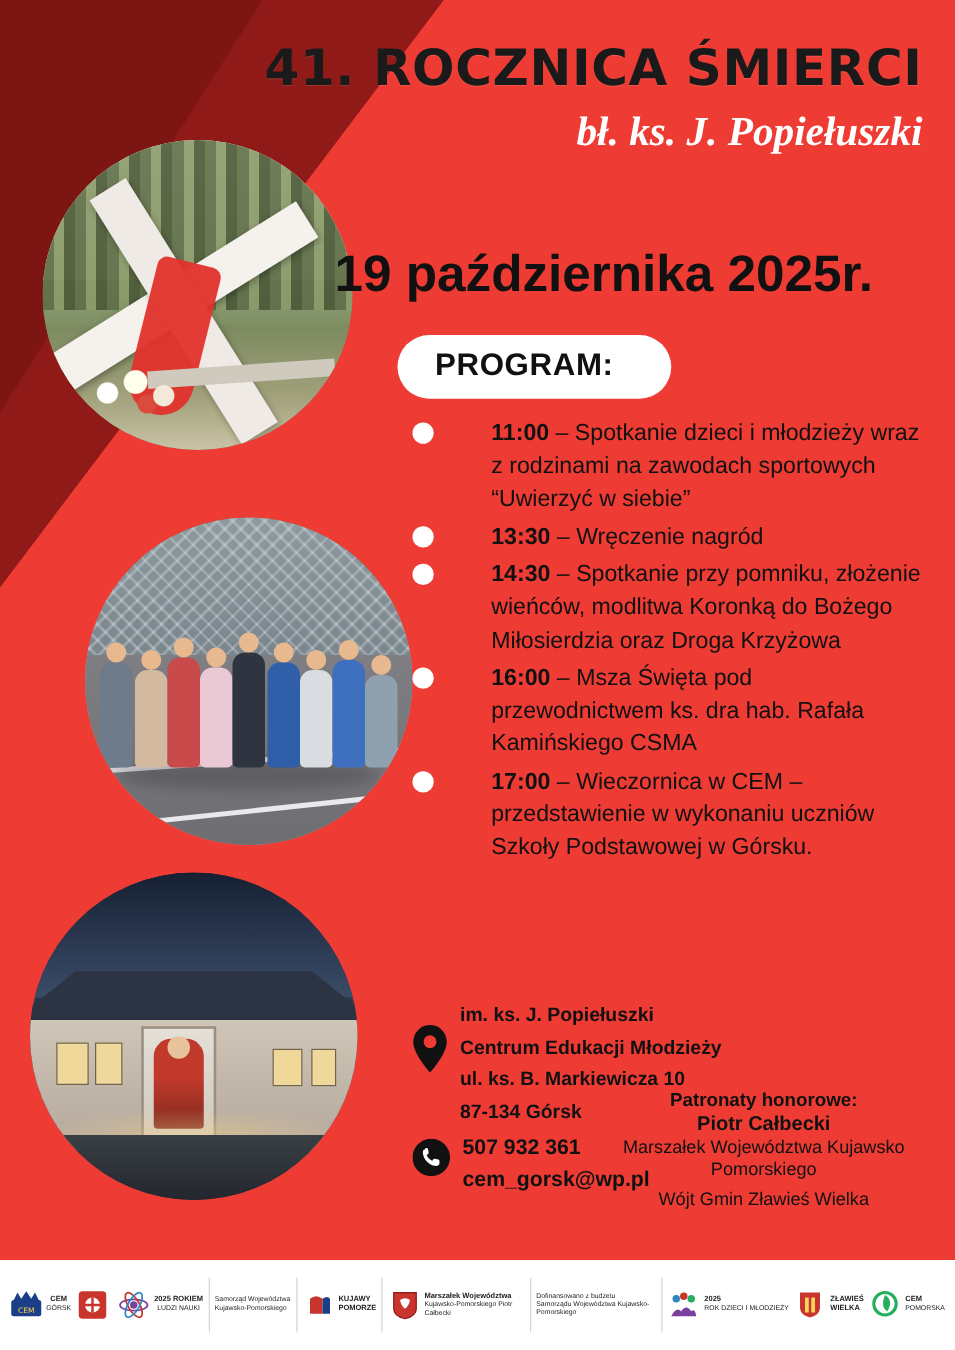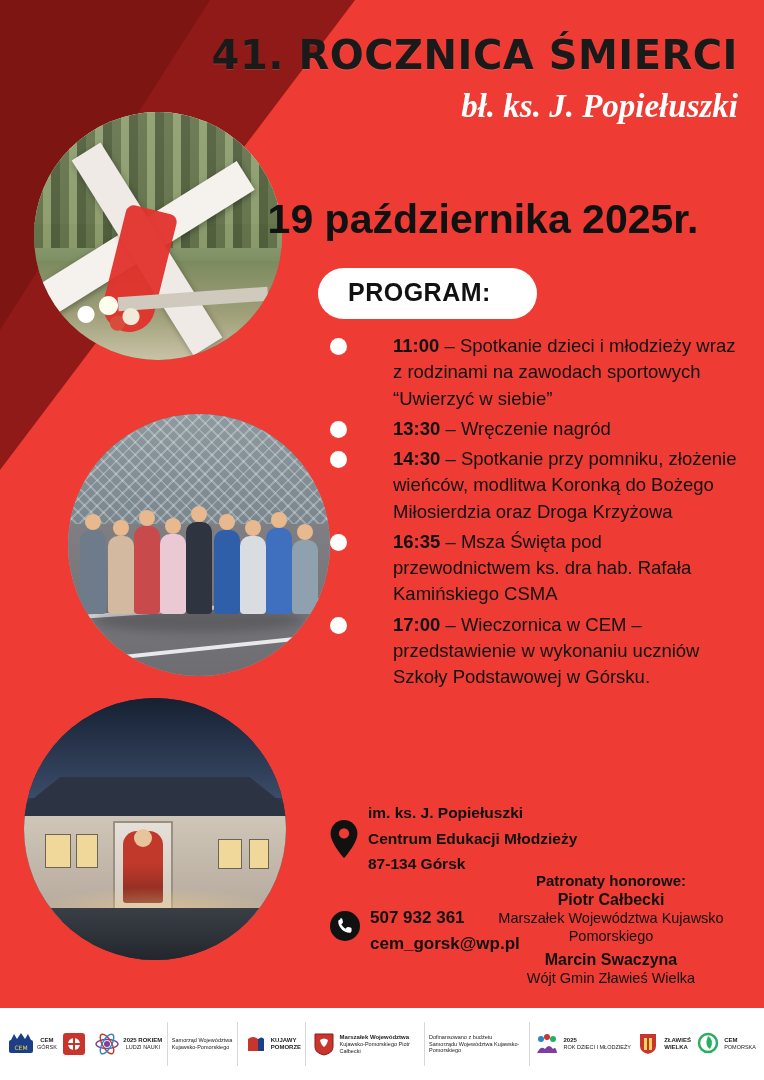--- a/index.html
+++ b/index.html
@@ -355,38 +355,39 @@
     <div class="pitem">
       <div class="bullet"></div>
       <div class="ptext"><b>13:30</b><span> – </span><span>Wręczenie nagród</span></div>
     </div>
     <div class="pitem">
       <div class="bullet"></div>
       <div class="ptext"><b>14:30</b><span> – </span><span>Spotkanie przy pomniku, złożenie wieńców, modlitwa Koronką do Bożego Miłosierdzia oraz Droga Krzyżowa</span></div>
     </div>
     <div class="pitem">
       <div class="bullet"></div>
-      <div class="ptext"><b>16:35</b><span> – </span><span>Msza Święta pod przewodnictwem ks. dra hab. Rafała Kamińskiego CSMA</span></div>
+      <div class="ptext"><b>16:00</b><span> – </span><span>Msza Święta pod przewodnictwem ks. dra hab. Rafała Kamińskiego CSMA</span></div>
     </div>
     <div class="pitem">
       <div class="bullet"></div>
       <div class="ptext"><b>17:00</b><span> – </span><span>Wieczornica w CEM – przedstawienie w wykonaniu uczniów Szkoły Podstawowej w Górsku.</span></div>
     </div>
   </div>
 
   <div class="address-block">
     <div class="pin-icon">
       <svg viewBox="0 0 24 34" width="28" height="38">
         <path d="M12 0C5.4 0 0 5.4 0 12c0 9 12 22 12 22s12-13 12-22C24 5.4 18.6 0 12 0z" fill="#111111"></path>
         <circle cx="12" cy="12" r="4.6" fill="#ee3b33"></circle>
       </svg>
     </div>
     <div class="address-lines">
       <div>im. ks. J. Popiełuszki</div>
       <div>Centrum  Edukacji  Młodzieży</div>
+      <div>ul. ks. B. Markiewicza 10</div>
       <div>87-134 Górsk</div>
     </div>
   </div>
 
   <div class="contact-block">
     <div class="phone-icon">
       <svg viewBox="0 0 32 32" width="30" height="30">
         <circle cx="16" cy="16" r="16" fill="#111111"></circle>
         <path d="M11 9c-1.2 0-2.2 1-2.2 2.2 0 6.2 5.8 12 12 12 1.2 0 2.2-1 2.2-2.2v-2.2c0-.6-.4-1.1-1-1.2l-2.9-.6c-.5-.1-1 .1-1.3.5l-1 1.3c-2-1.1-3.7-2.8-4.8-4.8l1.3-1c.4-.3.6-.8.5-1.3l-.6-2.9c-.1-.6-.6-1-1.2-1H11z" fill="#ffffff"></path>
       </svg>
@@ -395,21 +396,20 @@
       <div>507 932 361</div>
       <div>cem_gorsk@wp.pl</div>
     </div>
   </div>
 
   <div class="patrons">
     <div class="p-head">Patronaty honorowe:</div>
     <div class="p-name">Piotr Całbecki</div>
     <div class="p-role">Marszałek Województwa Kujawsko Pomorskiego</div>
     <div class="p-gap"></div>
-    <div class="p-name">Marcin Swaczyna</div>
     <div class="p-role">Wójt Gmin Zławieś Wielka</div>
   </div>
 
   <div class="footer">
 
     <div class="logo">
       <div class="mark">
         <svg viewBox="0 0 26 26" width="26" height="26">
           <rect x="1" y="9" width="24" height="13" rx="2" fill="#1b3f87"></rect>
           <path d="M3 9 L6 3 L9 8 L13 2 L17 8 L20 3 L23 9 Z" fill="#1b3f87"></path>

